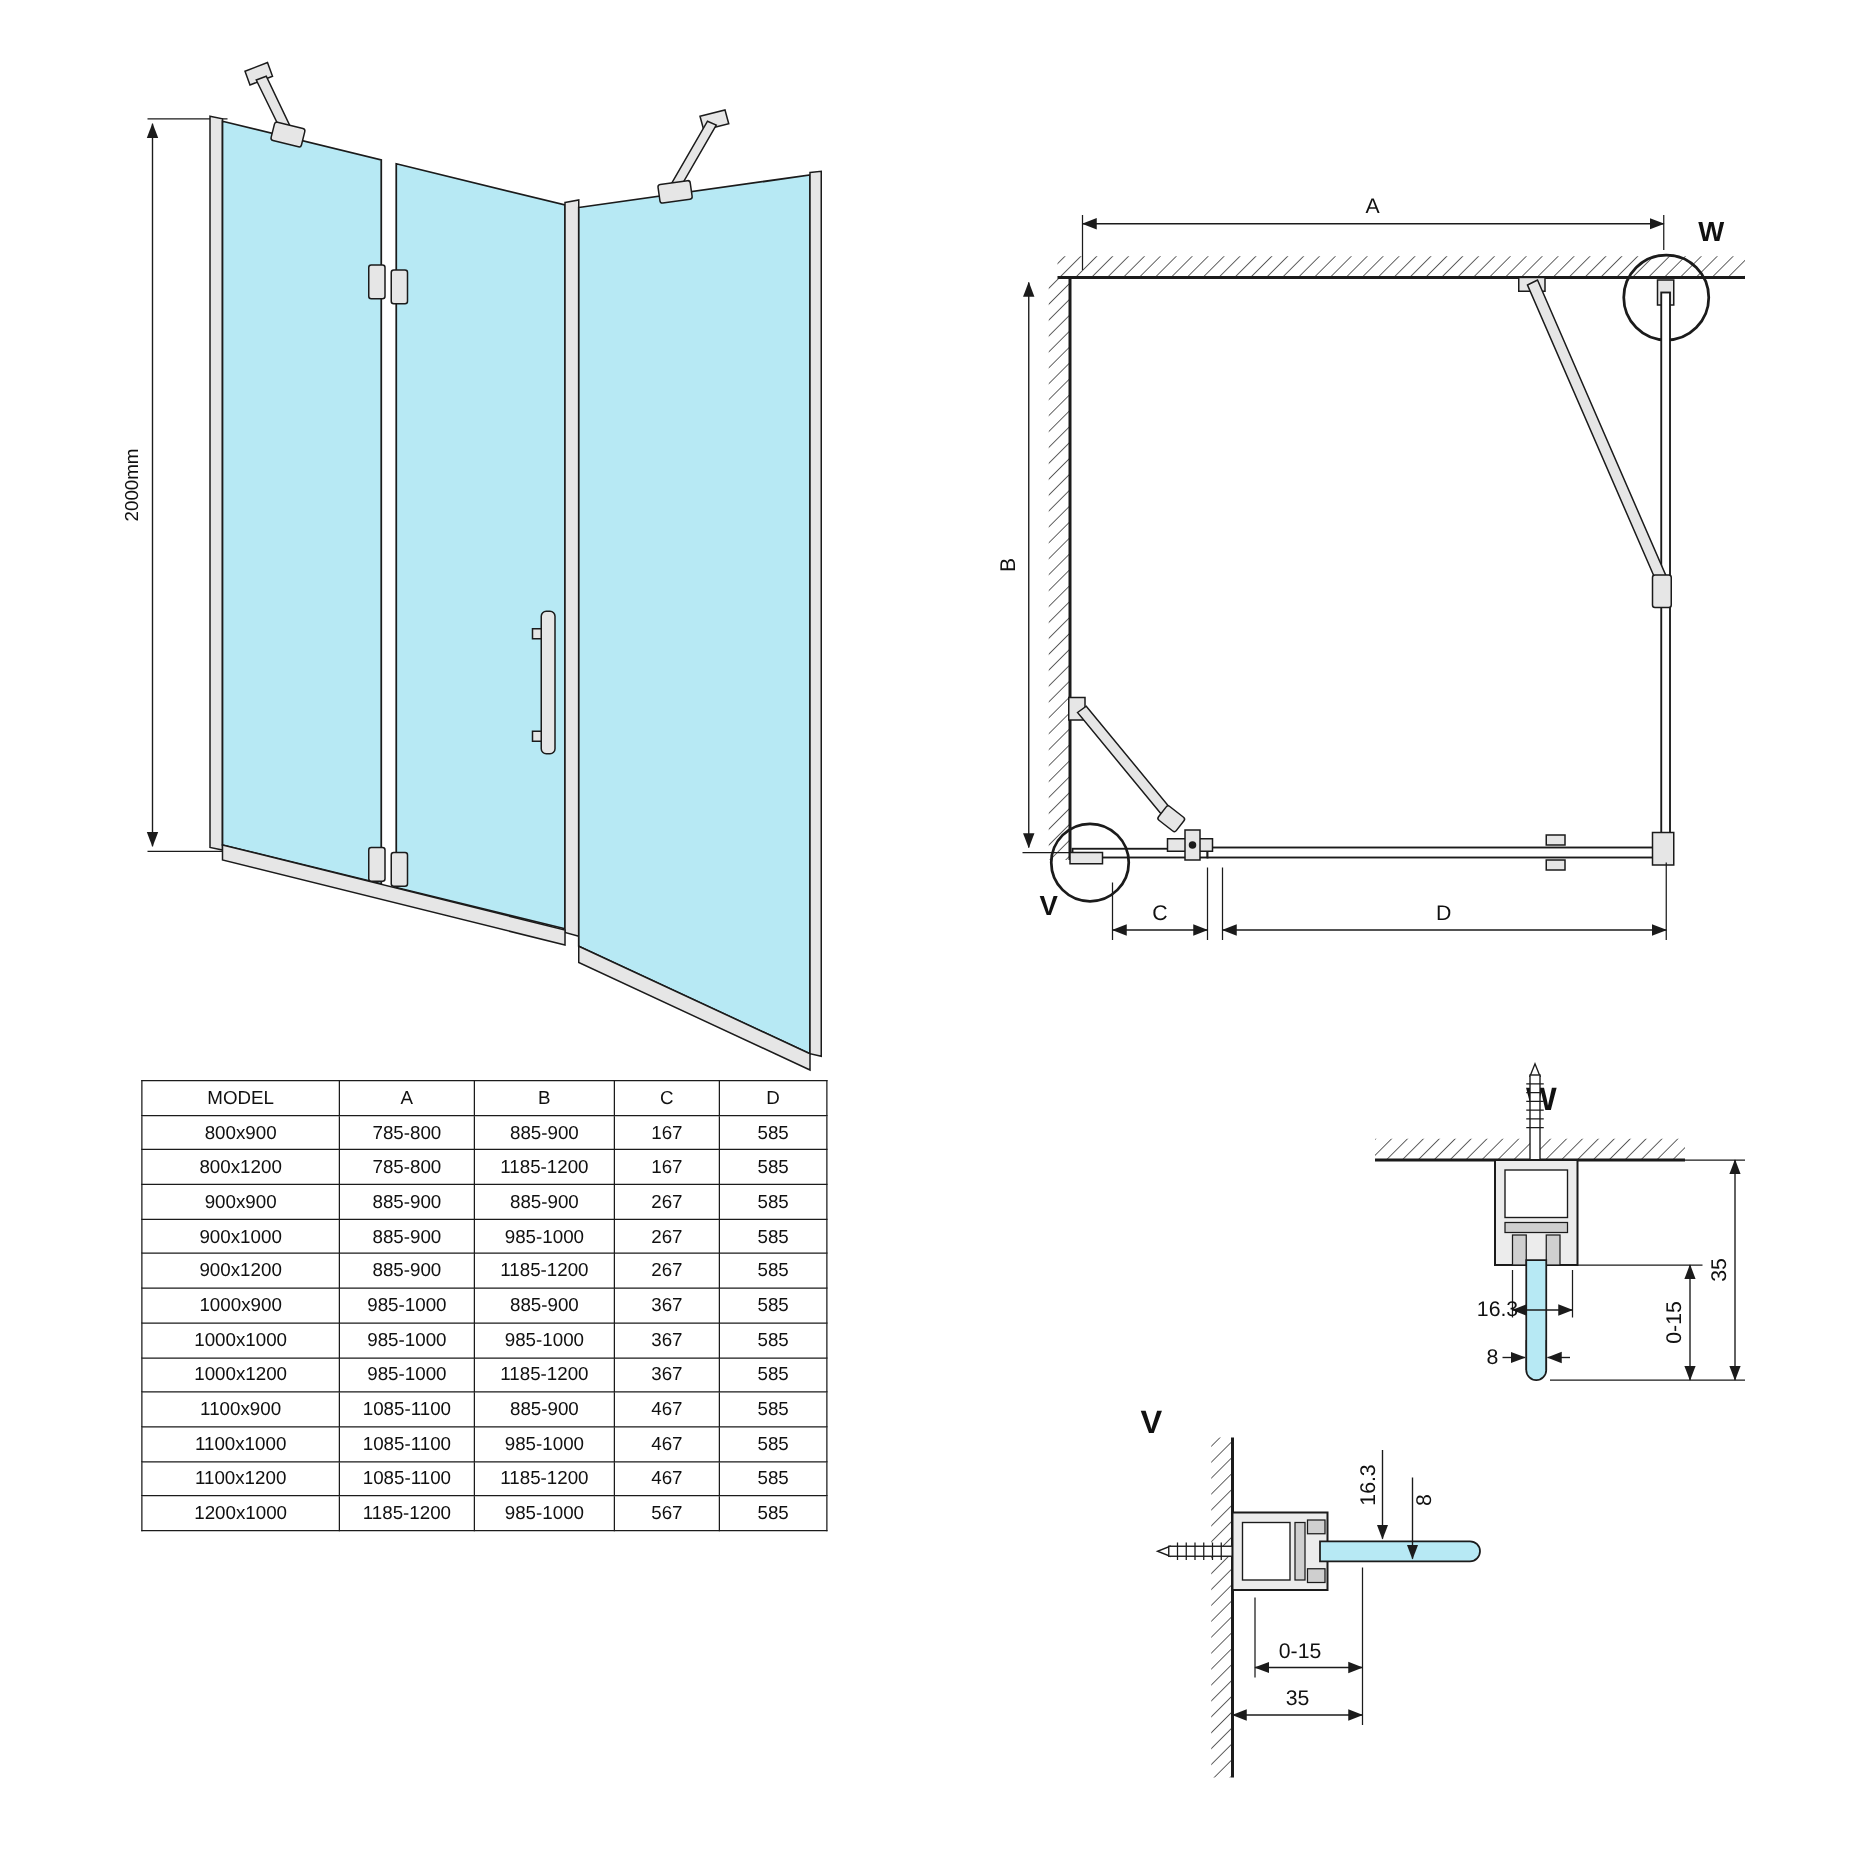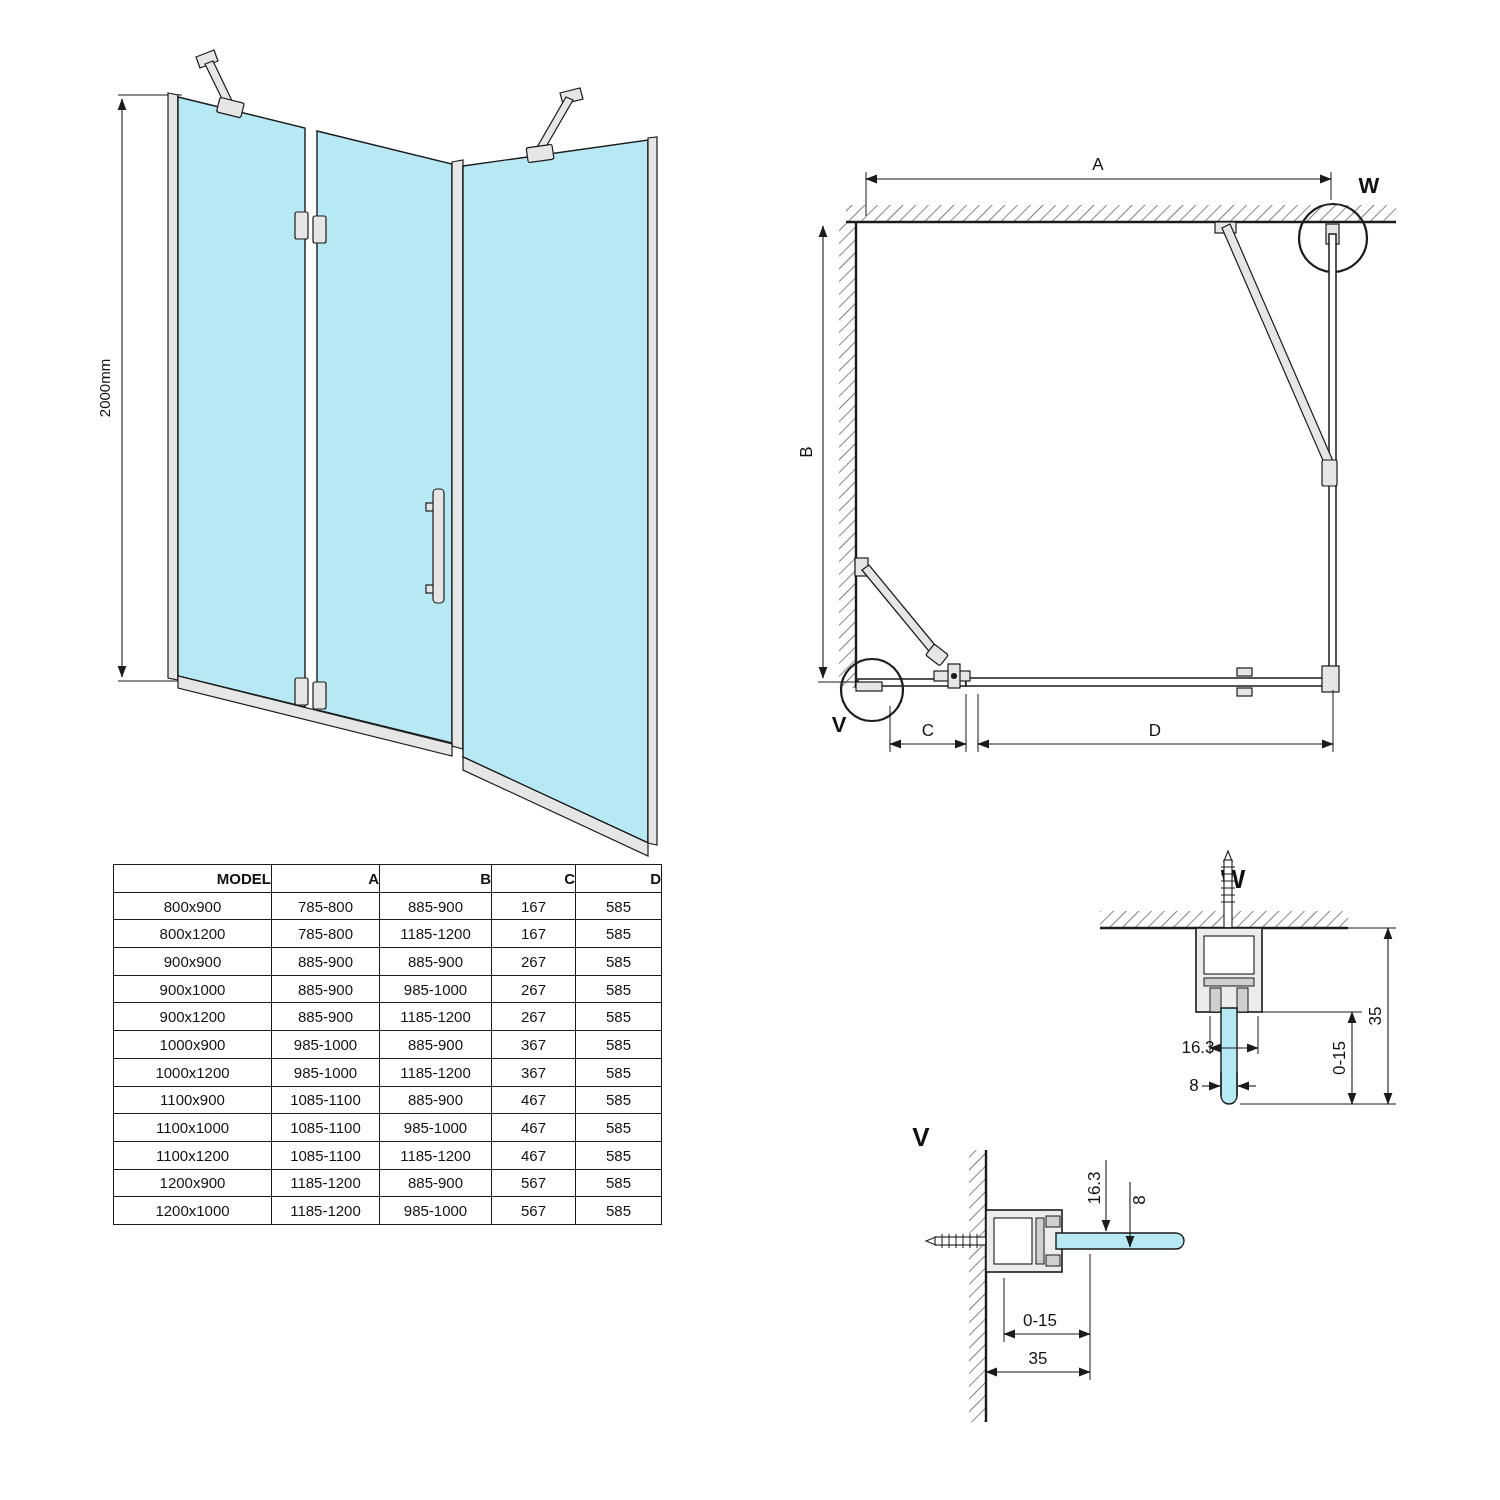--- a/index.html
+++ b/index.html
@@ -17,21 +17,21 @@
   .thin{stroke:#1b1b1b;stroke-width:1;fill:none;}
   .dimline{stroke:#1b1b1b;stroke-width:1.1;fill:none;}
   .circle{fill:none;stroke:#1b1b1b;stroke-width:2.2;}
   .dimtext{font-size:17px;text-anchor:middle;}
   .marker{font-size:22px;font-weight:bold;text-anchor:middle;}
   .title{font-size:26px;font-weight:bold;text-anchor:middle;}
   .spec-table{position:absolute;left:113px;top:864px;width:548px;border-collapse:collapse;
               font-size:15px;color:#111;table-layout:fixed;}
   .spec-table th,.spec-table td{border:1px solid #1b1b1b;text-align:center;height:26.7px;padding:0;
               font-family:"Liberation Sans",sans-serif;}
-  .spec-table th{font-weight:bold;text-align:right;}
+  .spec-table th{font-weight:normal;}
 </style>
 </head>
 <body>
 
 <div id="stage">
 
 <svg width="1500" height="1500" viewBox="0 0 1500 1500">
   <defs>
     <marker id="ma" viewBox="0 0 10 10" refX="9.5" refY="5" markerWidth="12" markerHeight="12" markerUnits="userSpaceOnUse" orient="auto-start-reverse">
       <path d="M0 1.2 L10 5 L0 8.8 Z" fill="#1b1b1b"></path>
@@ -270,20 +270,27 @@
           <td>585</td>
         </tr>
         <tr>
           <td>1000x900</td>
           <td>985-1000</td>
           <td>885-900</td>
           <td>367</td>
           <td>585</td>
         </tr>
         <tr>
+          <td>1000x1000</td>
+          <td>985-1000</td>
+          <td>985-1000</td>
+          <td>367</td>
+          <td>585</td>
+        </tr>
+        <tr>
           <td>1000x1200</td>
           <td>985-1000</td>
           <td>1185-1200</td>
           <td>367</td>
           <td>585</td>
         </tr>
         <tr>
           <td>1100x900</td>
           <td>1085-1100</td>
           <td>885-900</td>
@@ -298,27 +305,20 @@
           <td>585</td>
         </tr>
         <tr>
           <td>1100x1200</td>
           <td>1085-1100</td>
           <td>1185-1200</td>
           <td>467</td>
           <td>585</td>
         </tr>
         <tr>
-          <td>1200x900</td>
-          <td>1185-1200</td>
-          <td>885-900</td>
-          <td>567</td>
-          <td>585</td>
-        </tr>
-        <tr>
           <td>1200x1000</td>
           <td>1185-1200</td>
           <td>985-1000</td>
           <td>567</td>
           <td>585</td>
         </tr>
       </tbody>
 </table>
 
 </div>

